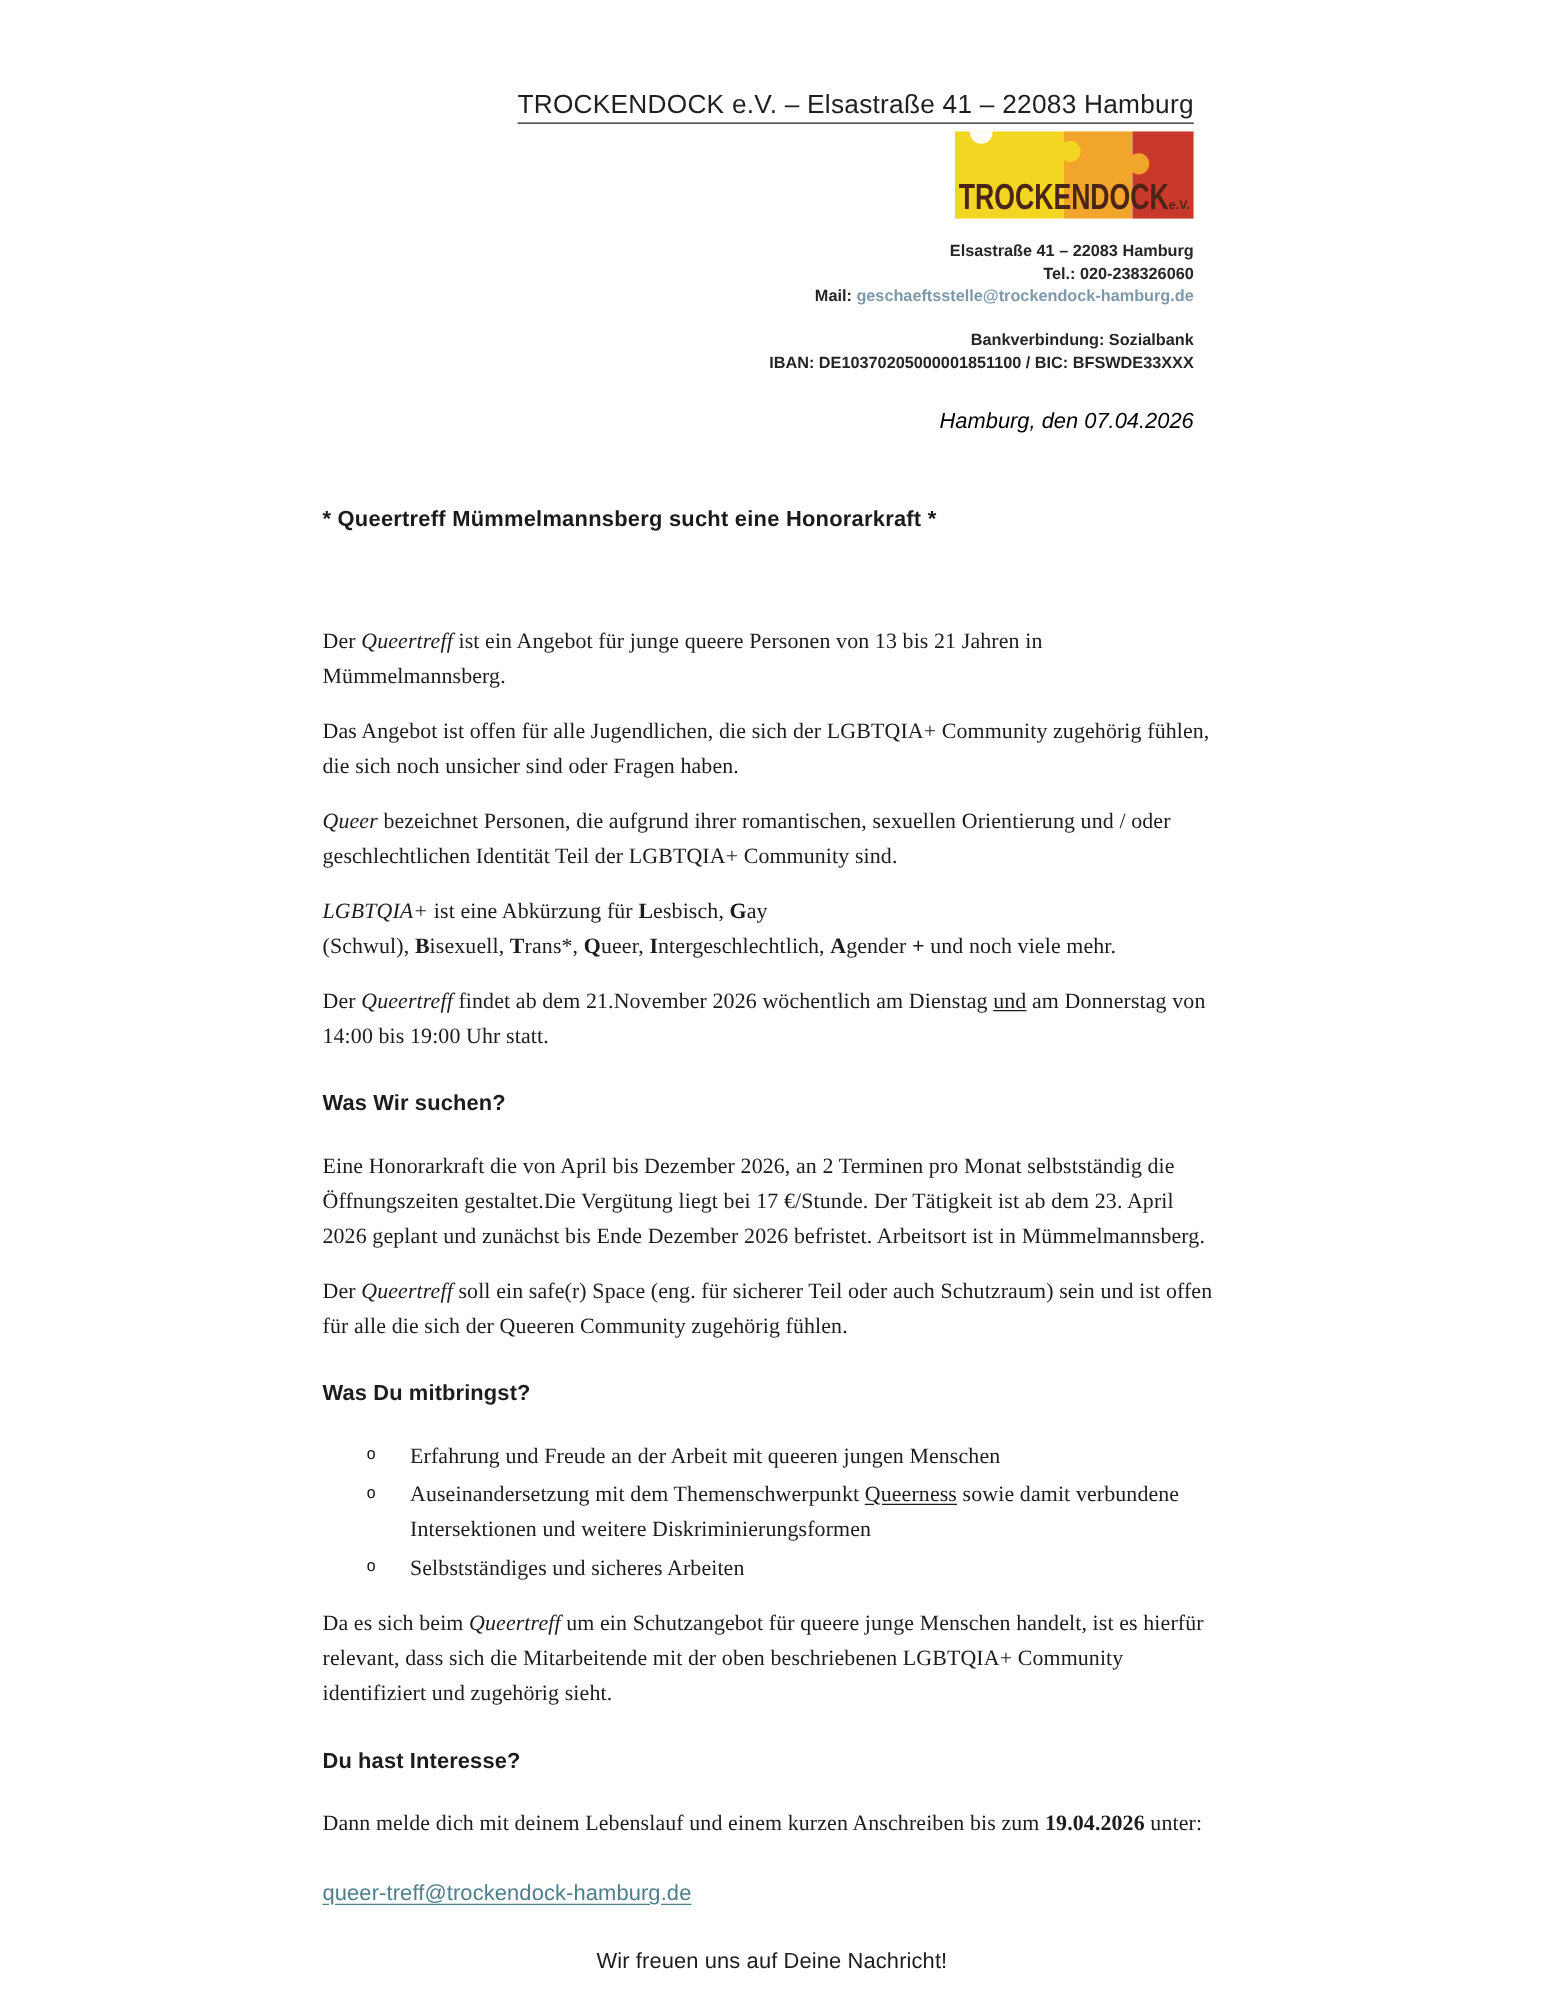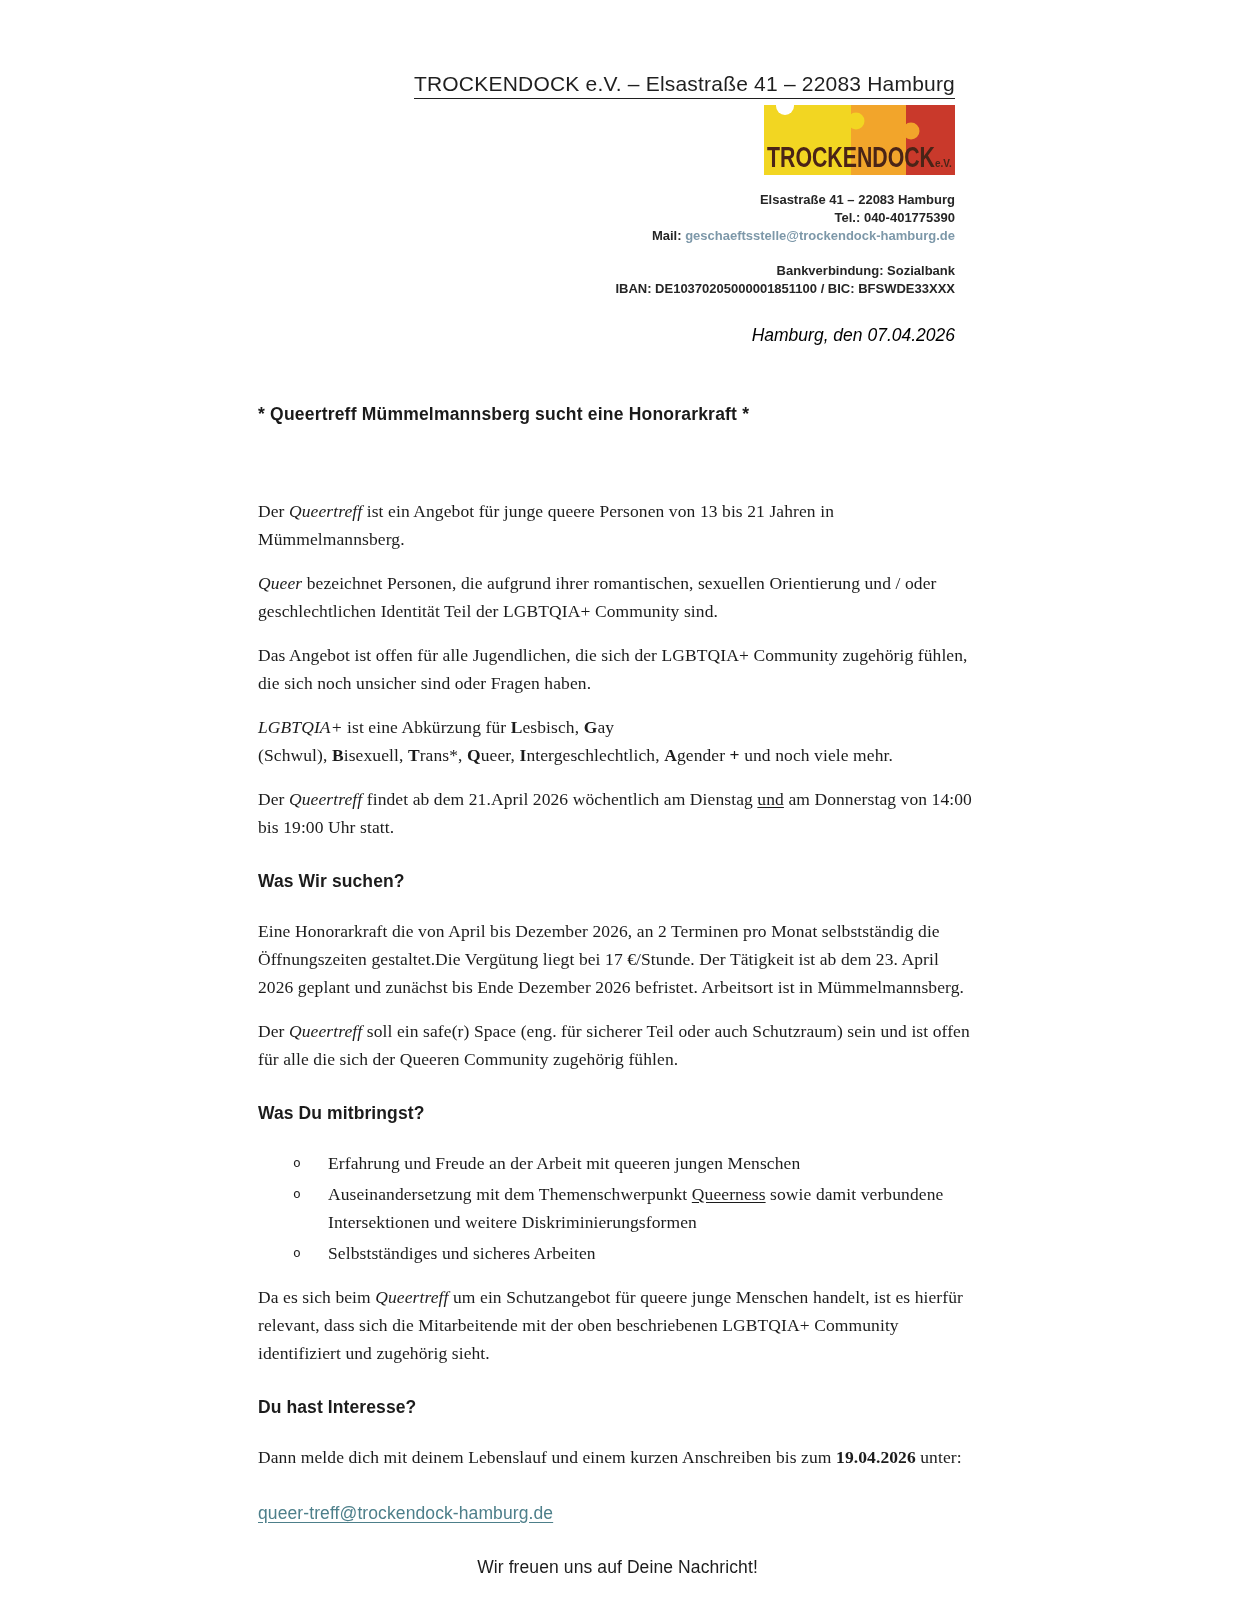--- a/index.html
+++ b/index.html
@@ -93,38 +93,38 @@
         <circle cx="21" cy="1" r="9" fill="#ffffff"></circle>
         <circle cx="92" cy="16" r="8.5" fill="#f2d622"></circle>
         <circle cx="147" cy="26" r="8.5" fill="#f2a52b"></circle>
         <text x="3" y="62" font-size="29" font-weight="bold" textLength="168" lengthAdjust="spacingAndGlyphs" fill="#4a2417">TROCKENDOCK</text>
         <text x="171" y="62" font-size="10" font-weight="bold" fill="#4a2417">e.V.</text>
       </svg>
     </div>
 
     <div class="contact-block">
       <div>Elsastraße 41 – 22083 Hamburg</div>
-      <div>Tel.: 040-401775390</div>
+      <div>Tel.: 020-238326060</div>
       <div><span>Mail: </span><span class="header-email">geschaeftsstelle@trockendock-hamburg.de</span></div>
       <div class="contact-gap"></div>
       <div>Bankverbindung: Sozialbank</div>
       <div>IBAN: DE10370205000001851100 / BIC: BFSWDE33XXX</div>
     </div>
 
     <div class="date-line">Hamburg, den 07.04.2026</div>
   </div>
 
   <div class="doc-title">* Queertreff Mümmelmannsberg sucht eine Honorarkraft *</div>
 
   <div class="doc-body">
     <p class="para"><span>Der </span><span class="seg-i">Queertreff</span><span> ist ein Angebot für junge queere Personen von 13 bis 21 Jahren in Mümmelmannsberg.</span></p>
+    <p class="para"><span>Das Angebot ist offen für alle Jugendlichen, die sich der LGBTQIA+ Community zugehörig fühlen, die sich noch unsicher sind oder Fragen haben.</span></p>
     <p class="para"><span class="seg-i">Queer</span><span> bezeichnet Personen, die aufgrund ihrer romantischen, sexuellen Orientierung und / oder geschlechtlichen Identität Teil der LGBTQIA+ Community sind.</span></p>
-    <p class="para"><span>Das Angebot ist offen für alle Jugendlichen, die sich der LGBTQIA+ Community zugehörig fühlen, die sich noch unsicher sind oder Fragen haben.</span></p>
     <p class="para"><span class="seg-i">LGBTQIA+</span><span> ist eine Abkürzung für </span><span class="seg-b">L</span><span>esbisch, </span><span class="seg-b">G</span><span>ay</span><br><span>(Schwul), </span><span class="seg-b">B</span><span>isexuell, </span><span class="seg-b">T</span><span>rans*, </span><span class="seg-b">Q</span><span>ueer, </span><span class="seg-b">I</span><span>ntergeschlechtlich, </span><span class="seg-b">A</span><span>gender </span><span class="seg-b">+</span><span> und noch viele mehr.</span></p>
-    <p class="para"><span>Der </span><span class="seg-i">Queertreff</span><span> findet ab dem 21.April 2026 wöchentlich am Dienstag </span><span class="seg-u">und</span><span> am Donnerstag von 14:00 bis 19:00 Uhr statt.</span></p>
+    <p class="para"><span>Der </span><span class="seg-i">Queertreff</span><span> findet ab dem 21.November 2026 wöchentlich am Dienstag </span><span class="seg-u">und</span><span> am Donnerstag von 14:00 bis 19:00 Uhr statt.</span></p>
 
     <div class="center-heading">Was Wir suchen?</div>
 
     <p class="para"><span>Eine Honorarkraft die von April bis Dezember 2026, an 2 Terminen pro Monat selbstständig die Öffnungszeiten gestaltet.Die Vergütung liegt bei 17 €/Stunde. Der Tätigkeit ist ab dem 23. April 2026 geplant und zunächst bis Ende Dezember 2026 befristet. Arbeitsort ist in Mümmelmannsberg.</span></p>
     <p class="para"><span>Der </span><span class="seg-i">Queertreff</span><span> soll ein safe(r) Space (eng. für sicherer Teil oder auch Schutzraum) sein und ist offen für alle die sich der Queeren Community zugehörig fühlen.</span></p>
 
     <div class="center-heading">Was Du mitbringst?</div>
 
     <ul class="req-list">
       <li><span>Erfahrung und Freude an der Arbeit mit queeren jungen Menschen</span></li>

